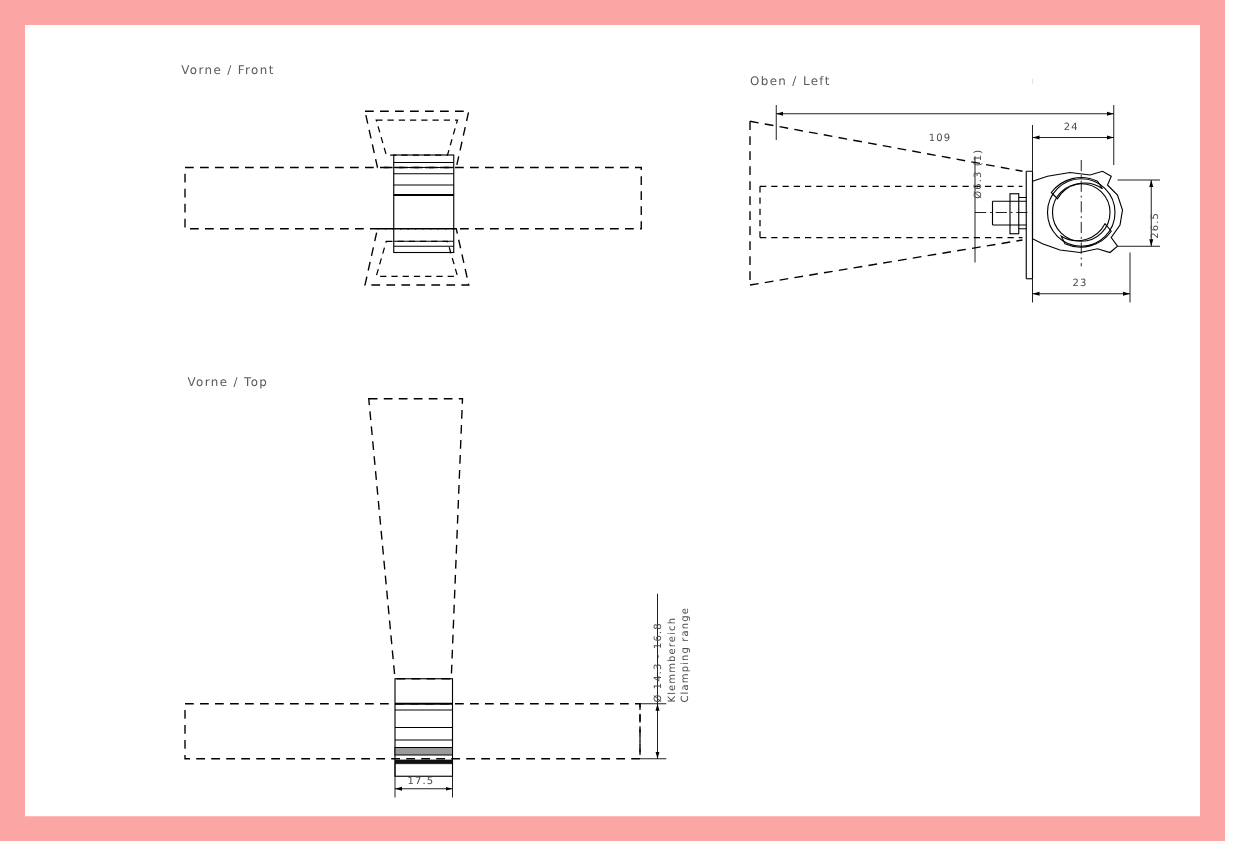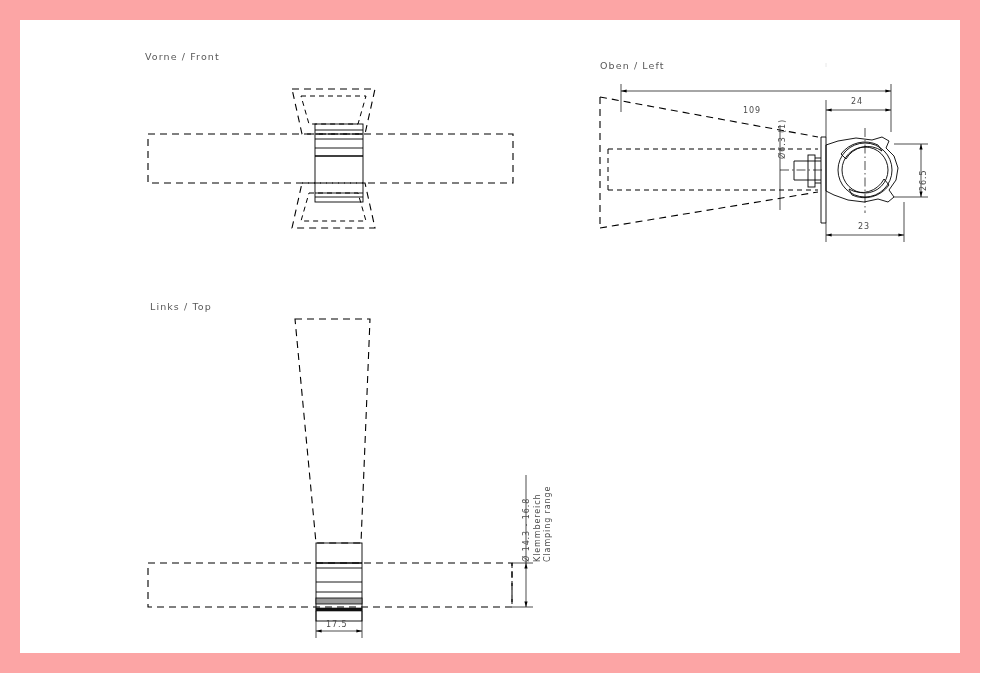--- a/index.html
+++ b/index.html
@@ -194,21 +194,21 @@
         <path class="ext" d="M492 587 L513 587"></path>
         <path class="dimline" d="M506 543 L506 587" marker-start="url(#arrR)" marker-end="url(#arrL)"></path>
         <path class="dimline" d="M506 455 L506 543"></path>
       </g>
 
       <path d="M806 43 L806 47" stroke="#e2e2e2" stroke-width="0.8" fill="none"></path>
     </svg>
 
     <div class="view-label" id="label-front">Vorne  /  Front</div>
     <div class="view-label" id="label-left">Oben  /  Left</div>
-    <div class="view-label" id="label-top">Links  /  Top</div>
+    <div class="view-label" id="label-top">Vorne  /  Top</div>
 
     <div class="dim-text" style="left:723px; top:57px;margin-top:29px;">109</div>
 
     <div class="dim-text" style="left:831px; top:77px;text-align:right;">24</div>
 
     <div class="dim-text" style="left:838px; top:202px;">23</div>
 
     <div class="dim-text rot90" style="left:899px; top:171px;">26.5</div>
 
     <div class="dim-text rot90" style="left:758px; top:139px;">Ø6.3 (1)</div>

